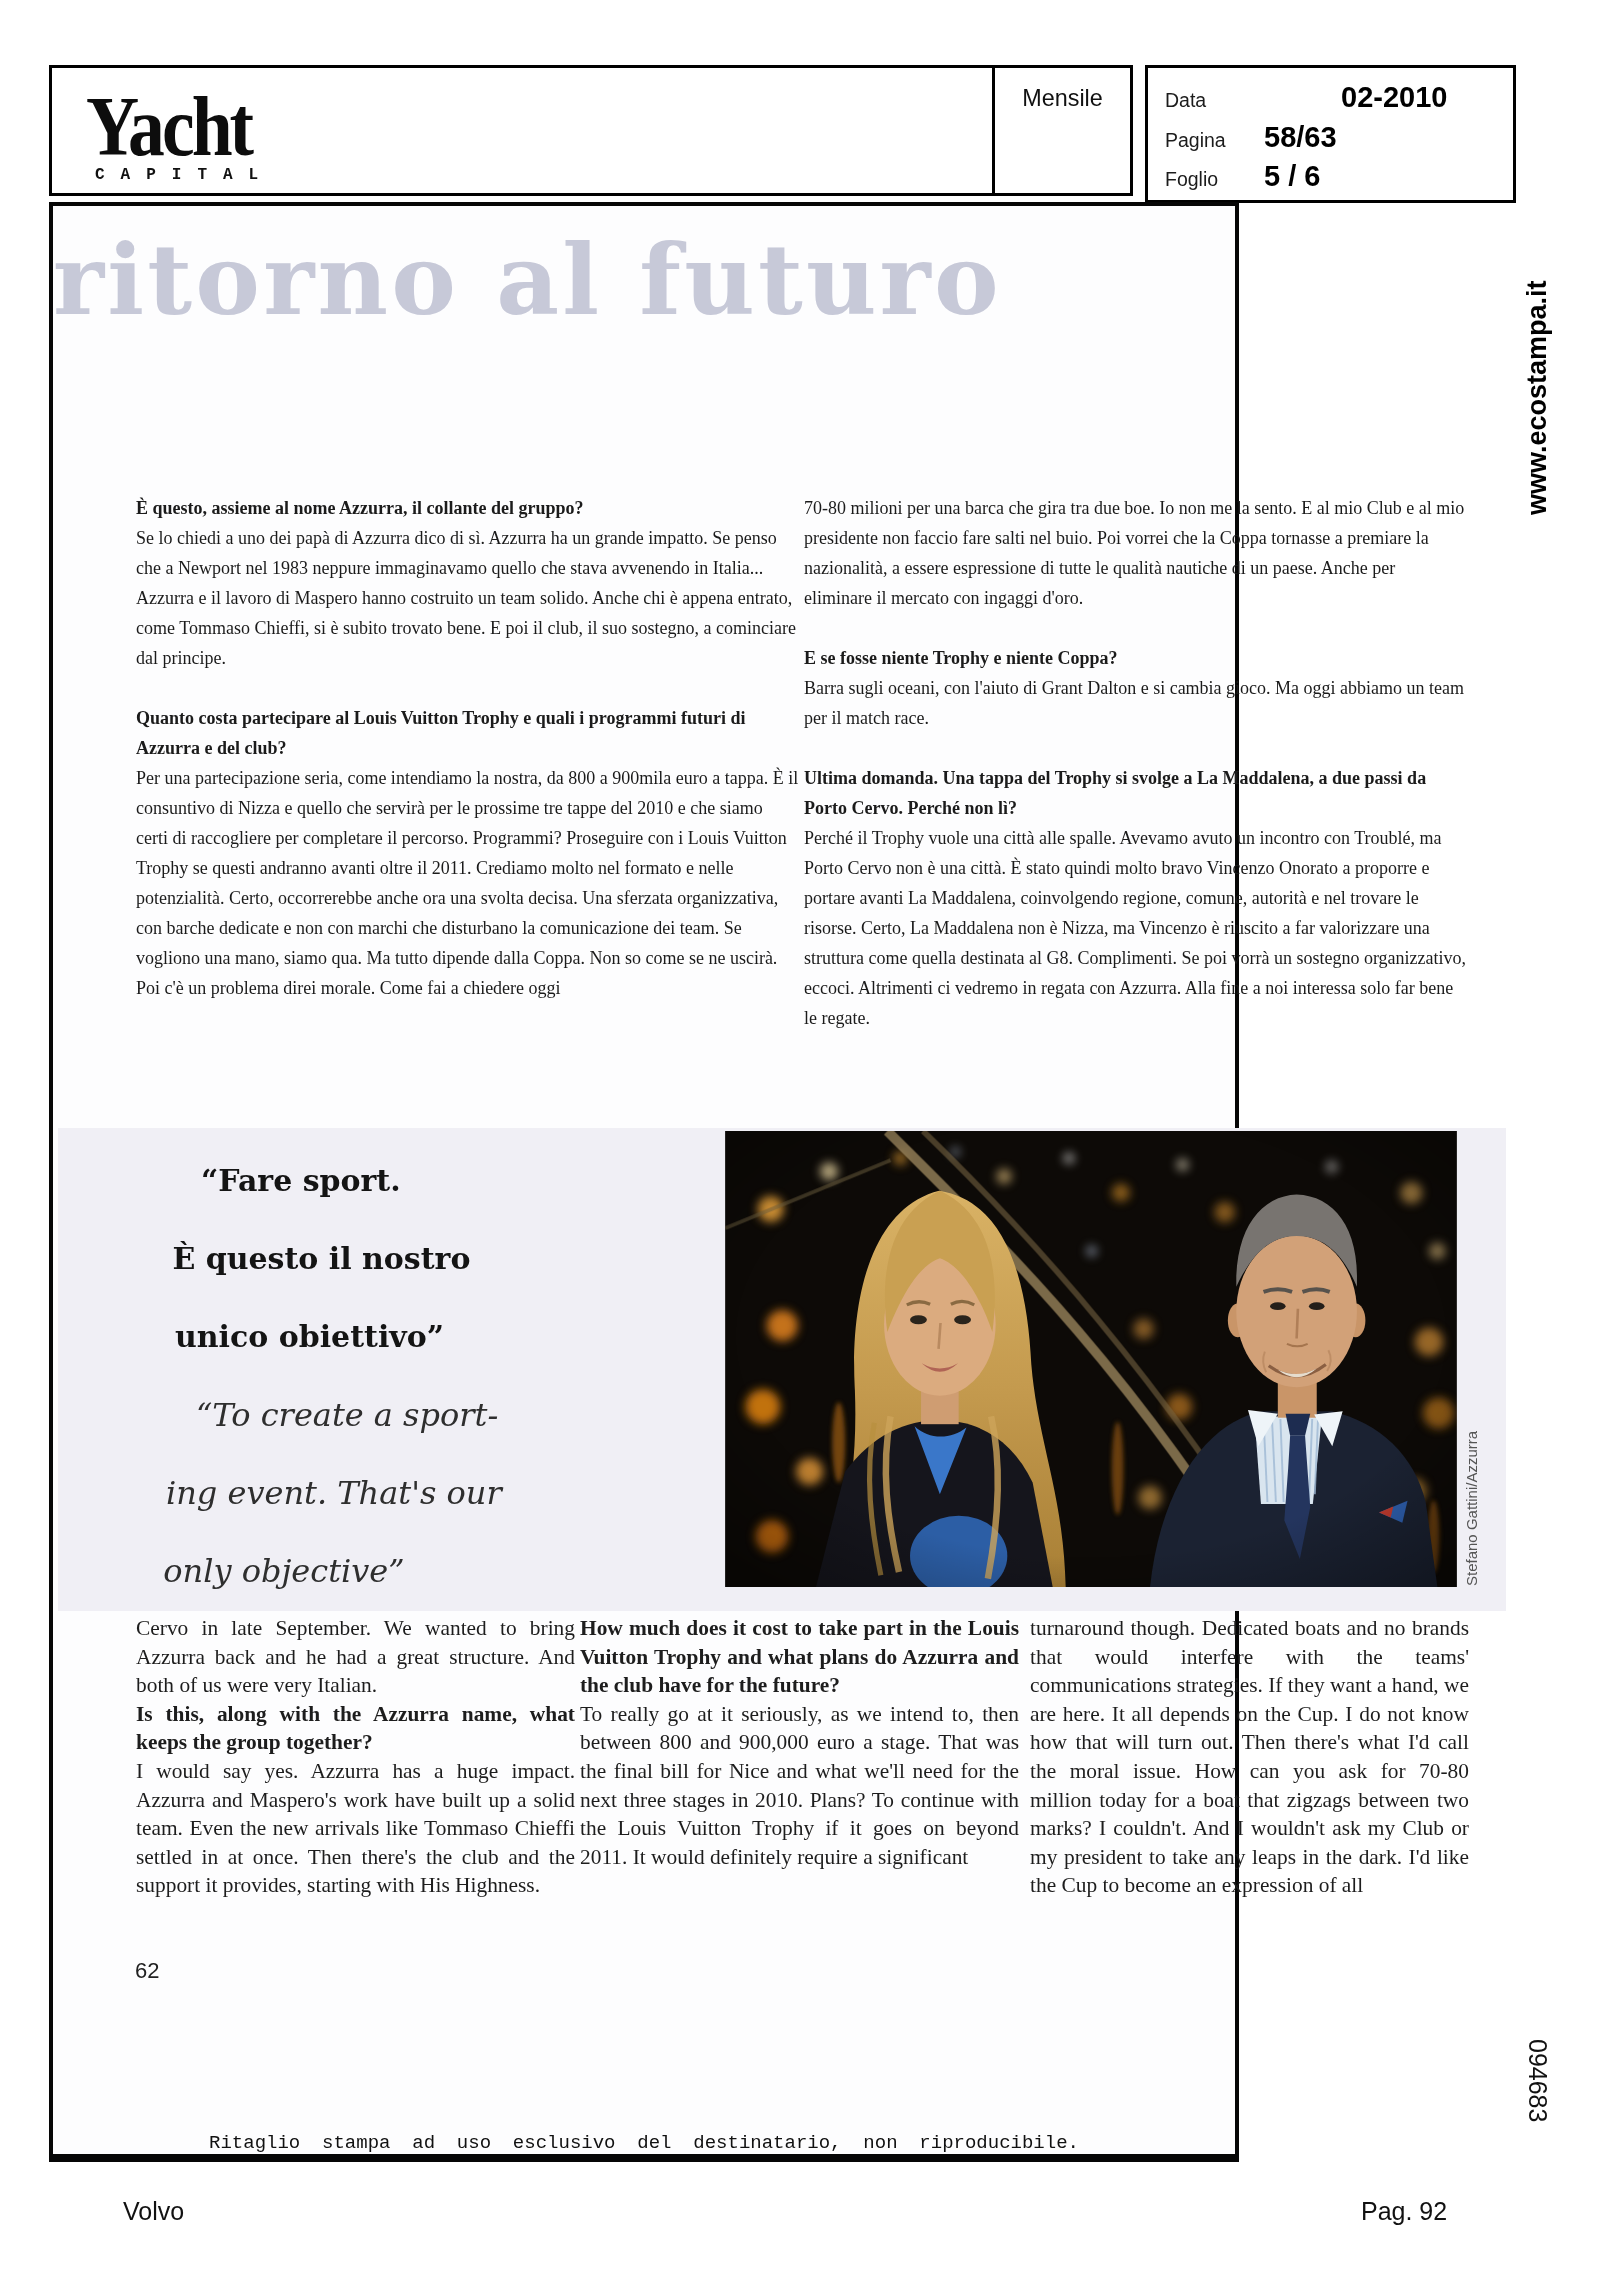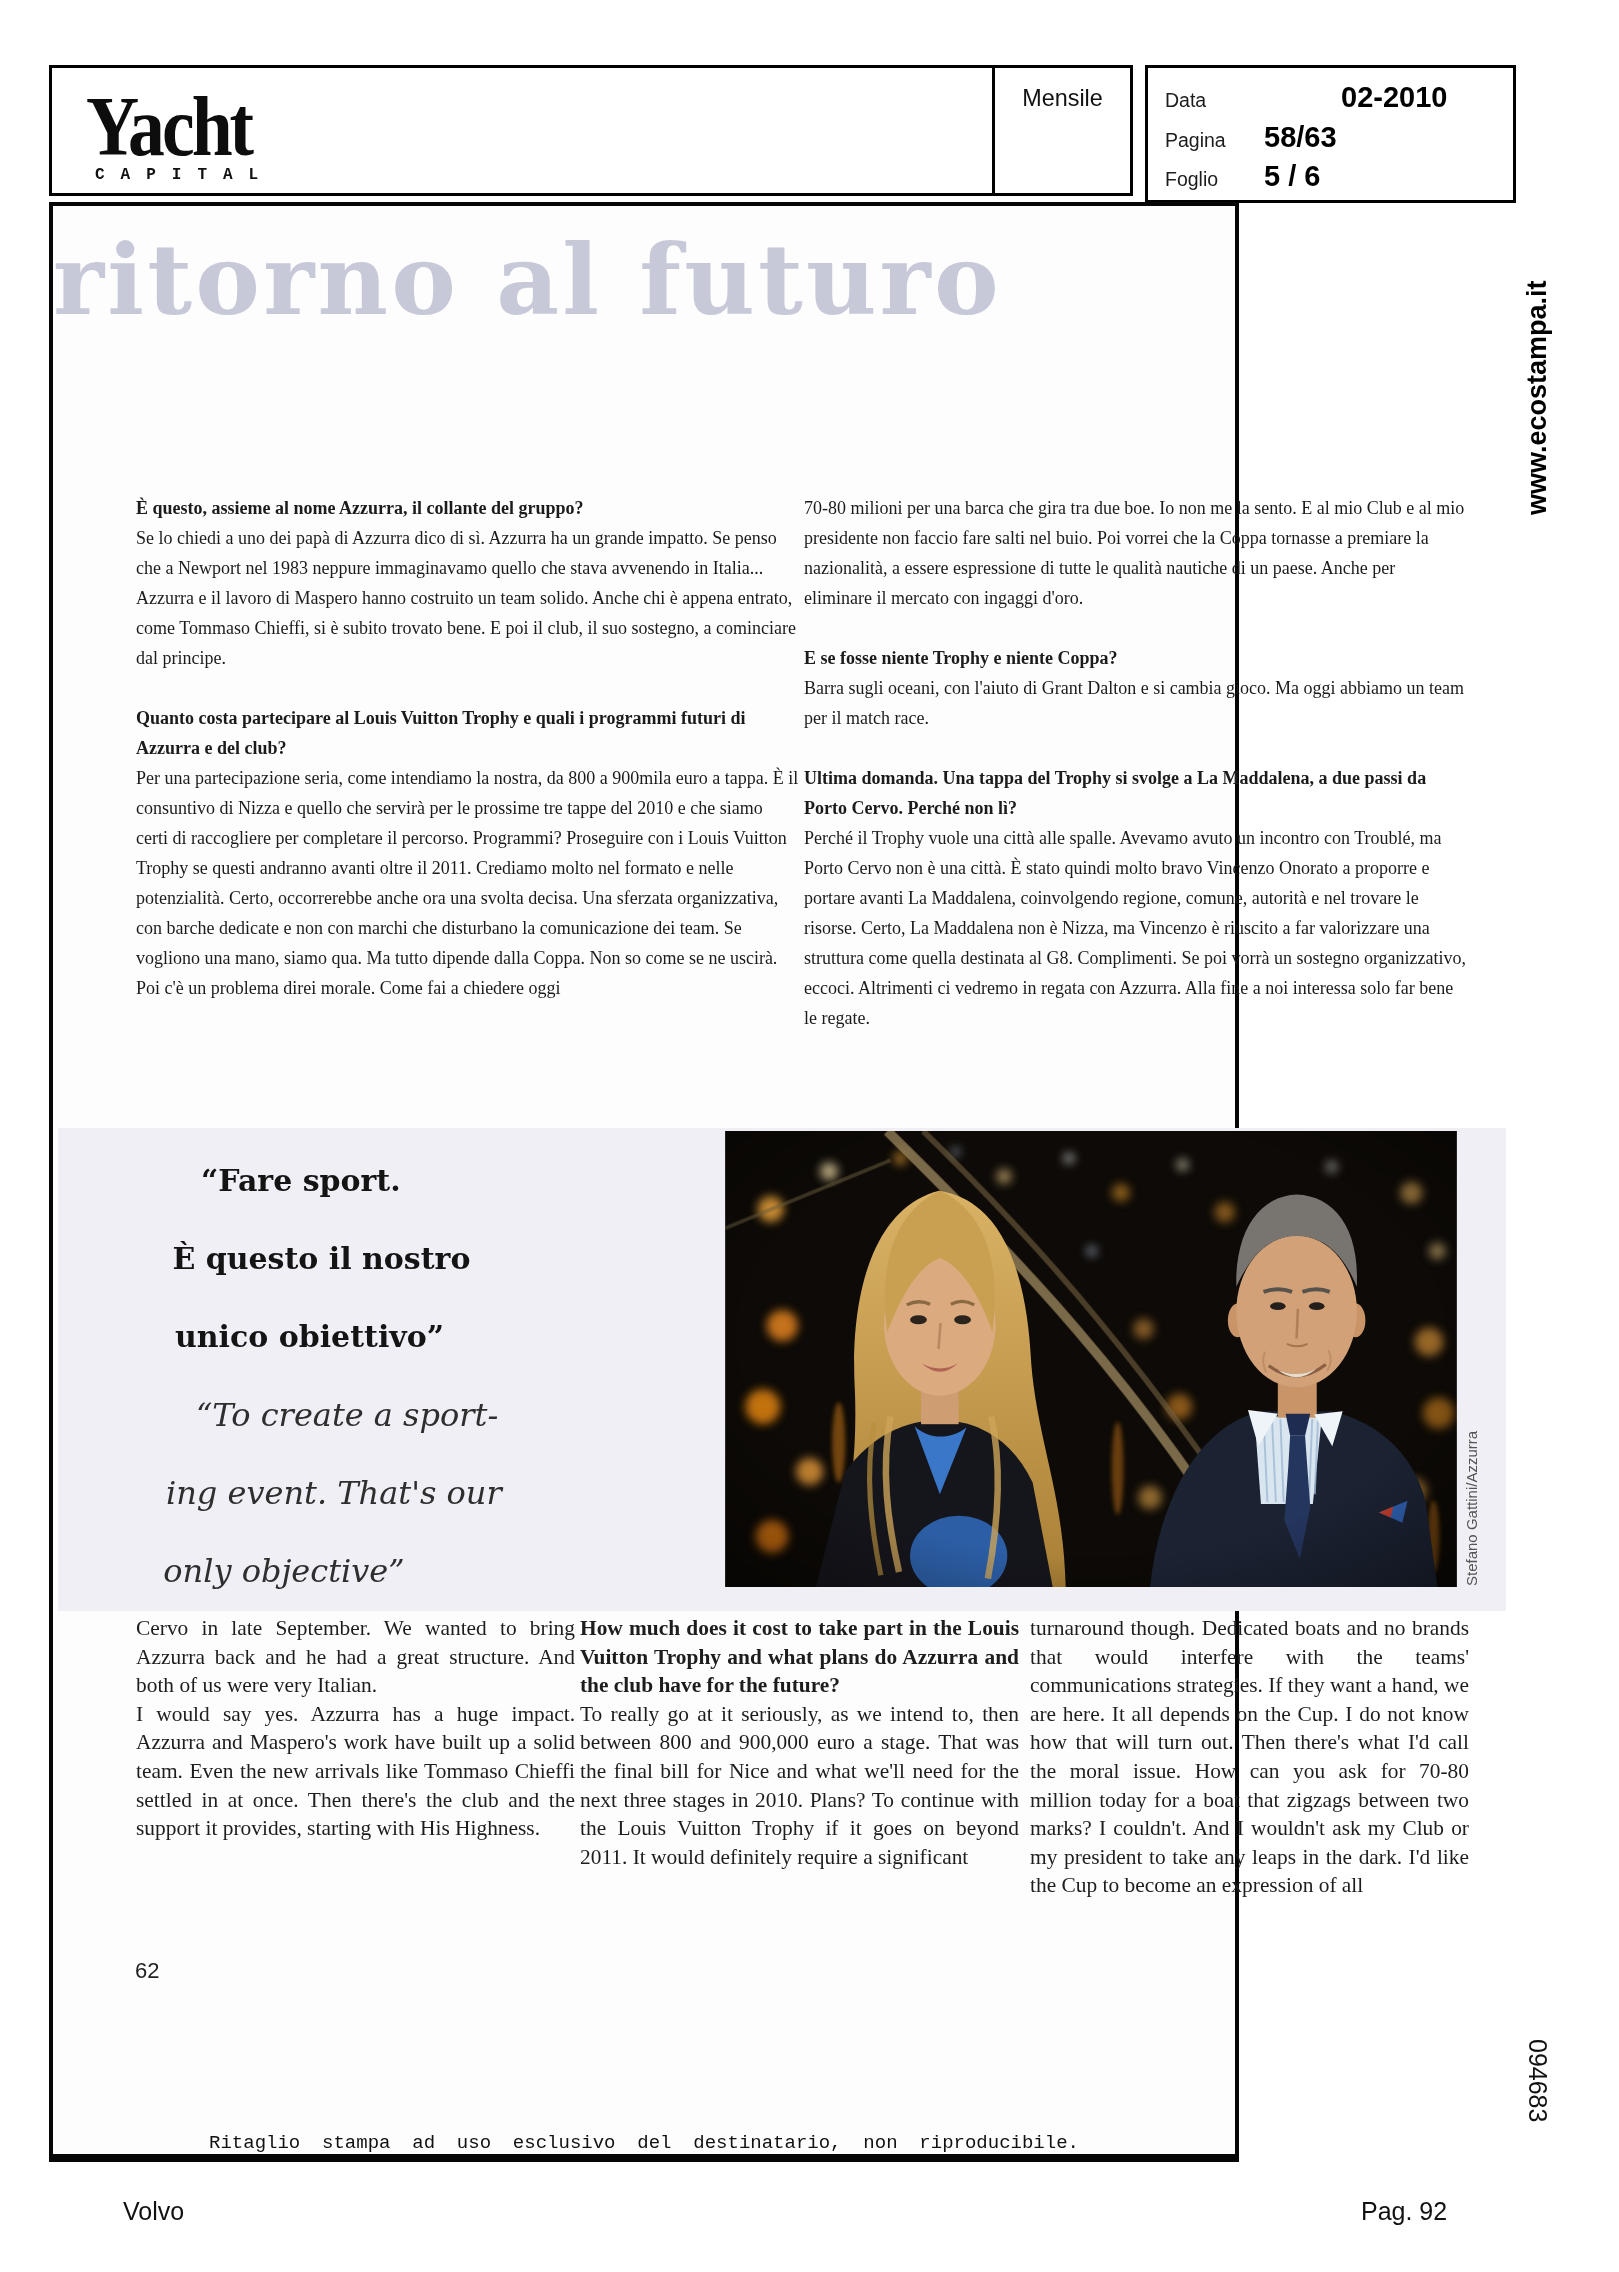--- a/index.html
+++ b/index.html
@@ -247,20 +247,21 @@
           </g>
         </g>
         <rect width="1128" height="703" fill="url(#vig)"></rect>
       </svg>
     </div>
 
     <div class="photo-credit">Stefano Gattini/Azzurra</div>
 
     <div class="en-col e1">
       <p class="a">Cervo in late September. We wanted to bring Azzurra back and he had a great structure. And both of us were very Italian.</p>
+      <p class="q">Is this, along with the Azzurra name, what keeps the group together?</p>
       <p class="a">I would say yes. Azzurra has a huge impact. Azzurra and Maspero's work have built up a solid team. Even the new arrivals like Tommaso Chieffi settled in at once. Then there's the club and the support it provides, starting with His Highness.</p>
     </div>
     <div class="en-col e2">
       <p class="q">How much does it cost to take part in the Louis Vuitton Trophy and what plans do Azzurra and the club have for the future?</p>
       <p class="a">To really go at it seriously, as we intend to, then between 800 and 900,000 euro a stage. That was the final bill for Nice and what we'll need for the next three stages in 2010. Plans? To continue with the Louis Vuitton Trophy if it goes on beyond 2011. It would definitely require a significant</p>
     </div>
     <div class="en-col e3">
       <p class="a">turnaround though. Dedicated boats and no brands that would interfere with the teams' communications strategies. If they want a hand, we are here. It all depends on the Cup. I do not know how that will turn out. Then there's what I'd call the moral issue. How can you ask for 70-80 million today for a boat that zigzags between two marks? I couldn't. And I wouldn't ask my Club or my president to take any leaps in the dark. I'd like the Cup to become an expression of all</p>
     </div>
 

